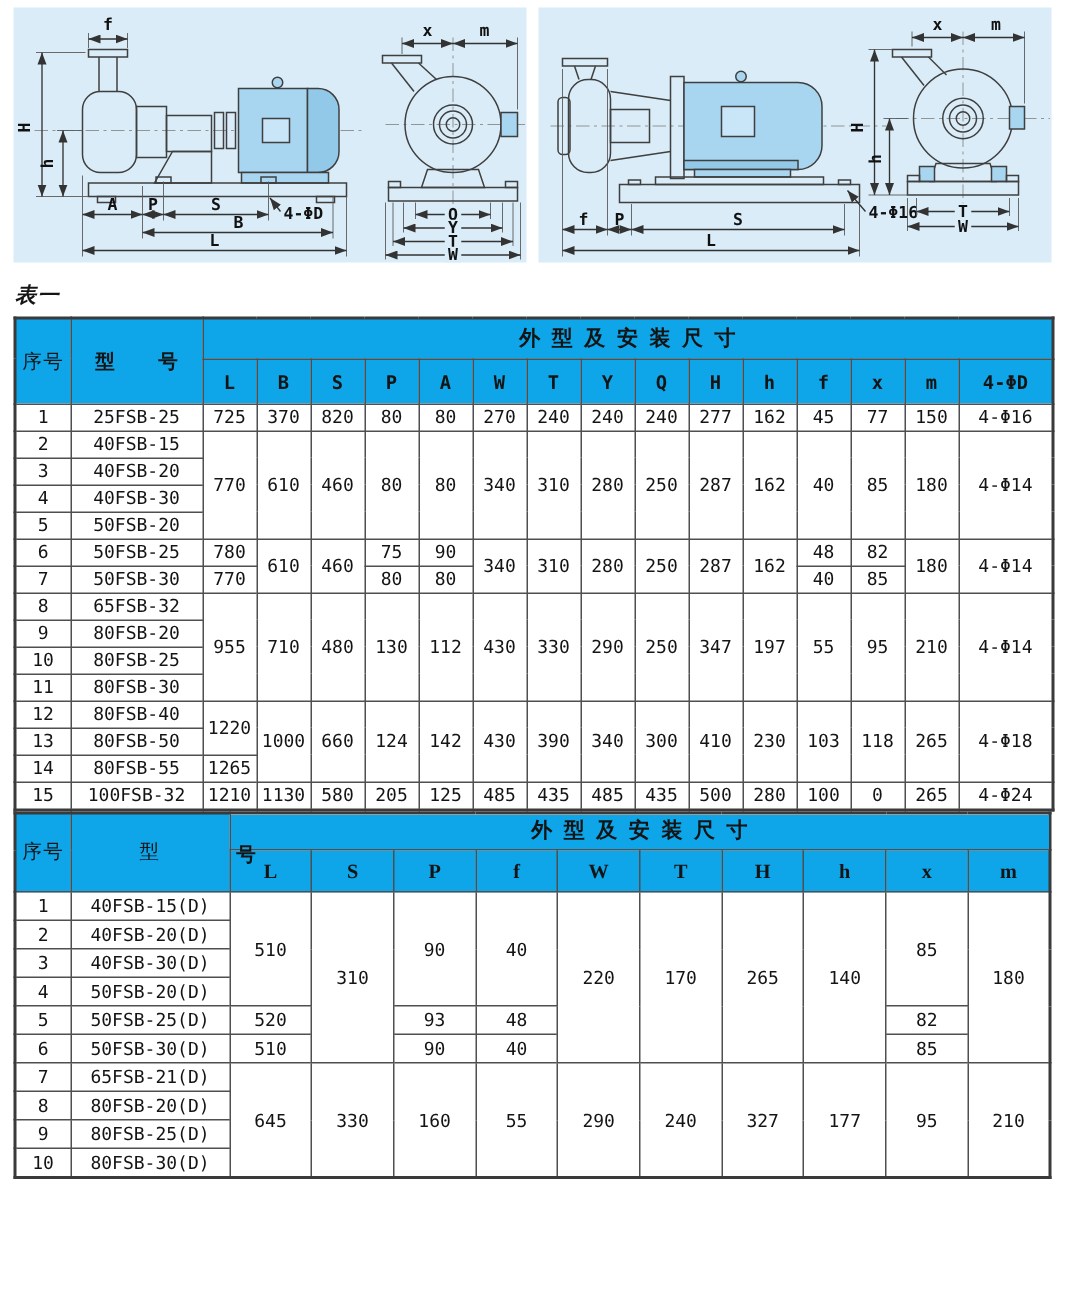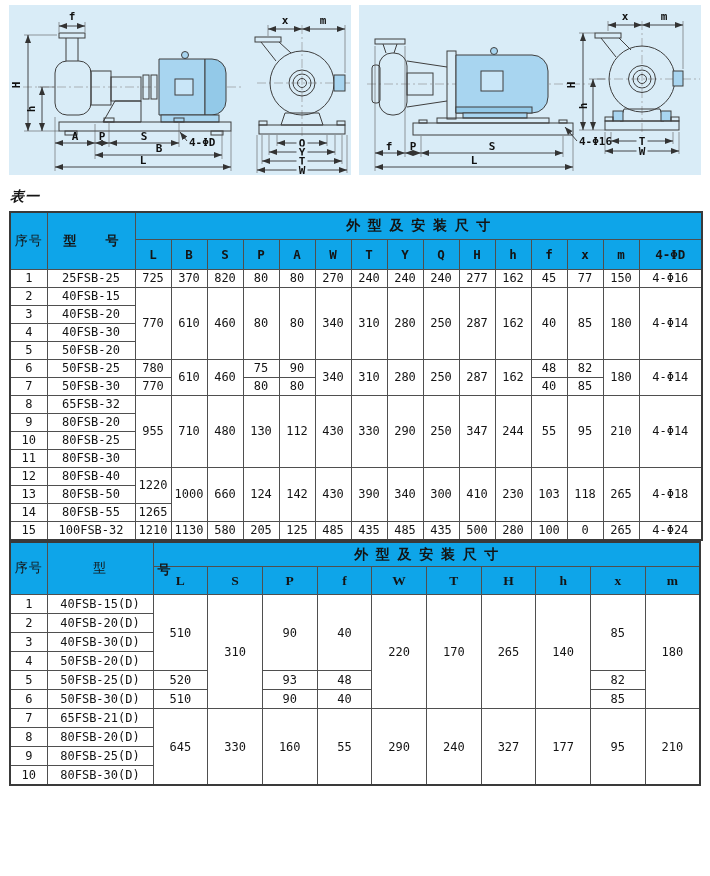--- a/index.html
+++ b/index.html
@@ -383,21 +383,21 @@
           <td rowspan="4">955</td>
           <td rowspan="4">710</td>
           <td rowspan="4">480</td>
           <td rowspan="4">130</td>
           <td rowspan="4">112</td>
           <td rowspan="4">430</td>
           <td rowspan="4">330</td>
           <td rowspan="4">290</td>
           <td rowspan="4">250</td>
           <td rowspan="4">347</td>
-          <td rowspan="4">244</td>
+          <td rowspan="4">197</td>
           <td rowspan="4">55</td>
           <td rowspan="4">95</td>
           <td rowspan="4">210</td>
           <td rowspan="4">4-Φ14</td>
         </tr>
       <tr>
           <td>9</td>
           <td>80FSB-20</td>
         </tr>
       <tr>

